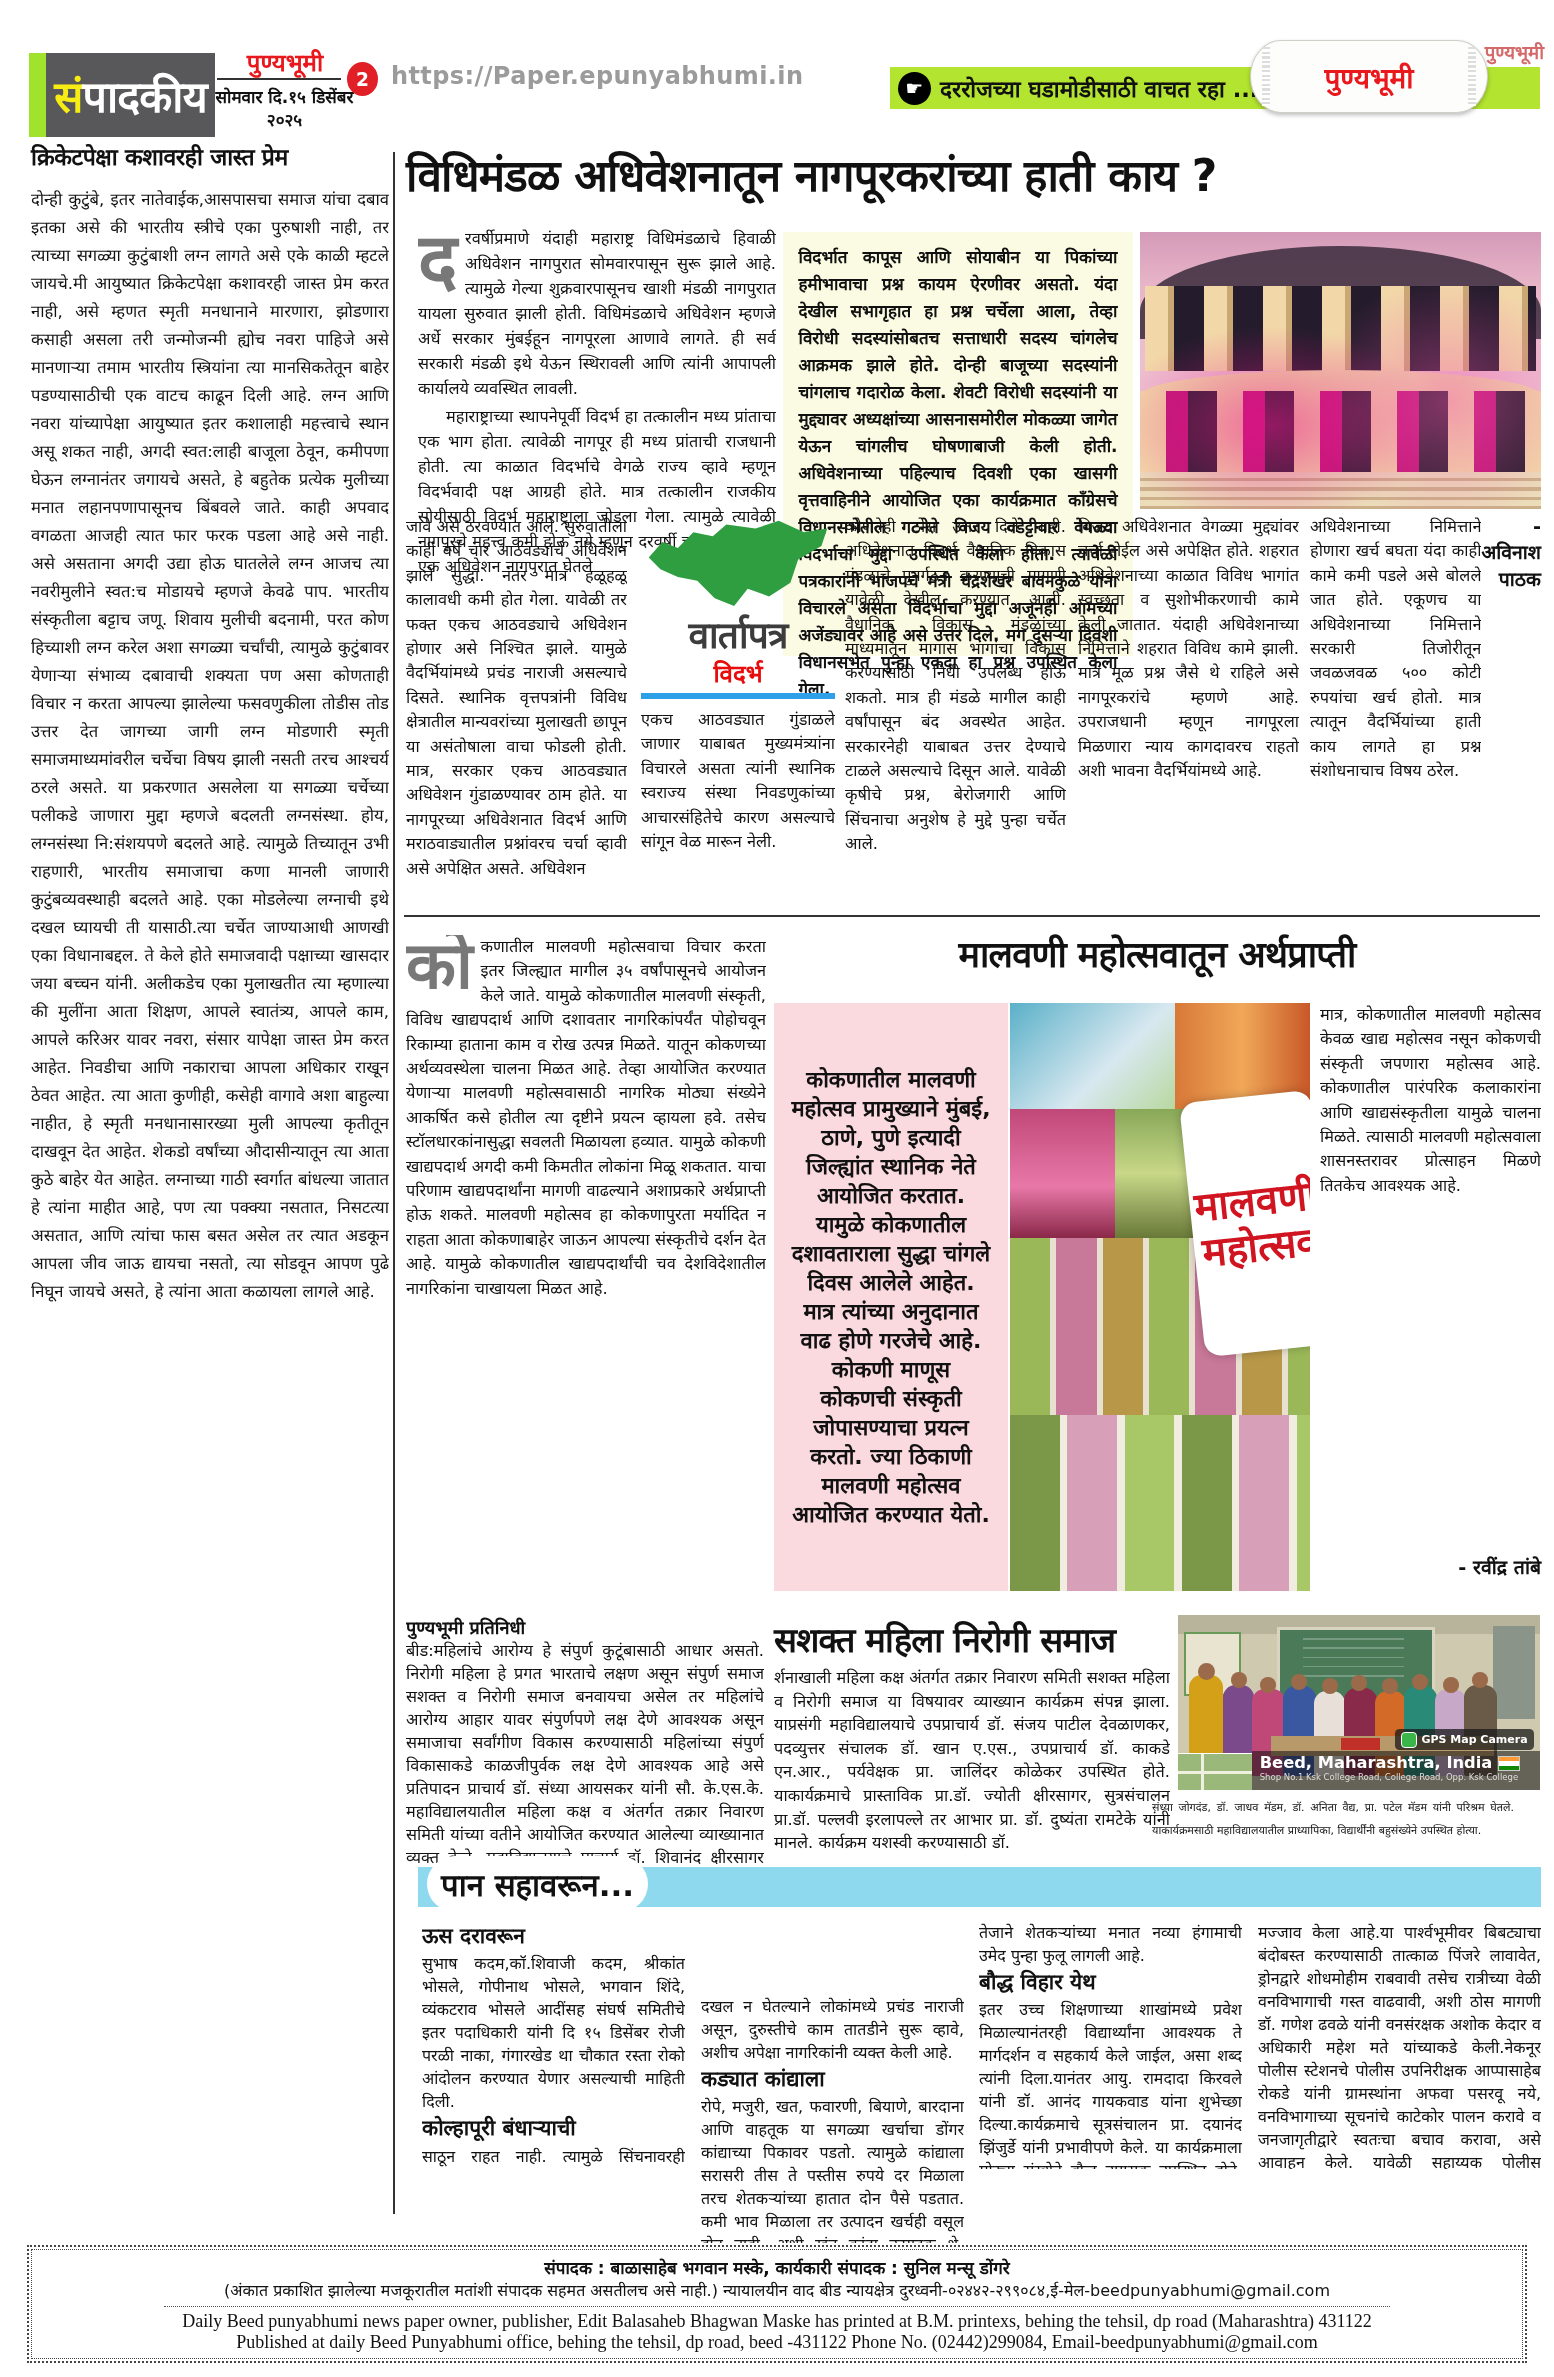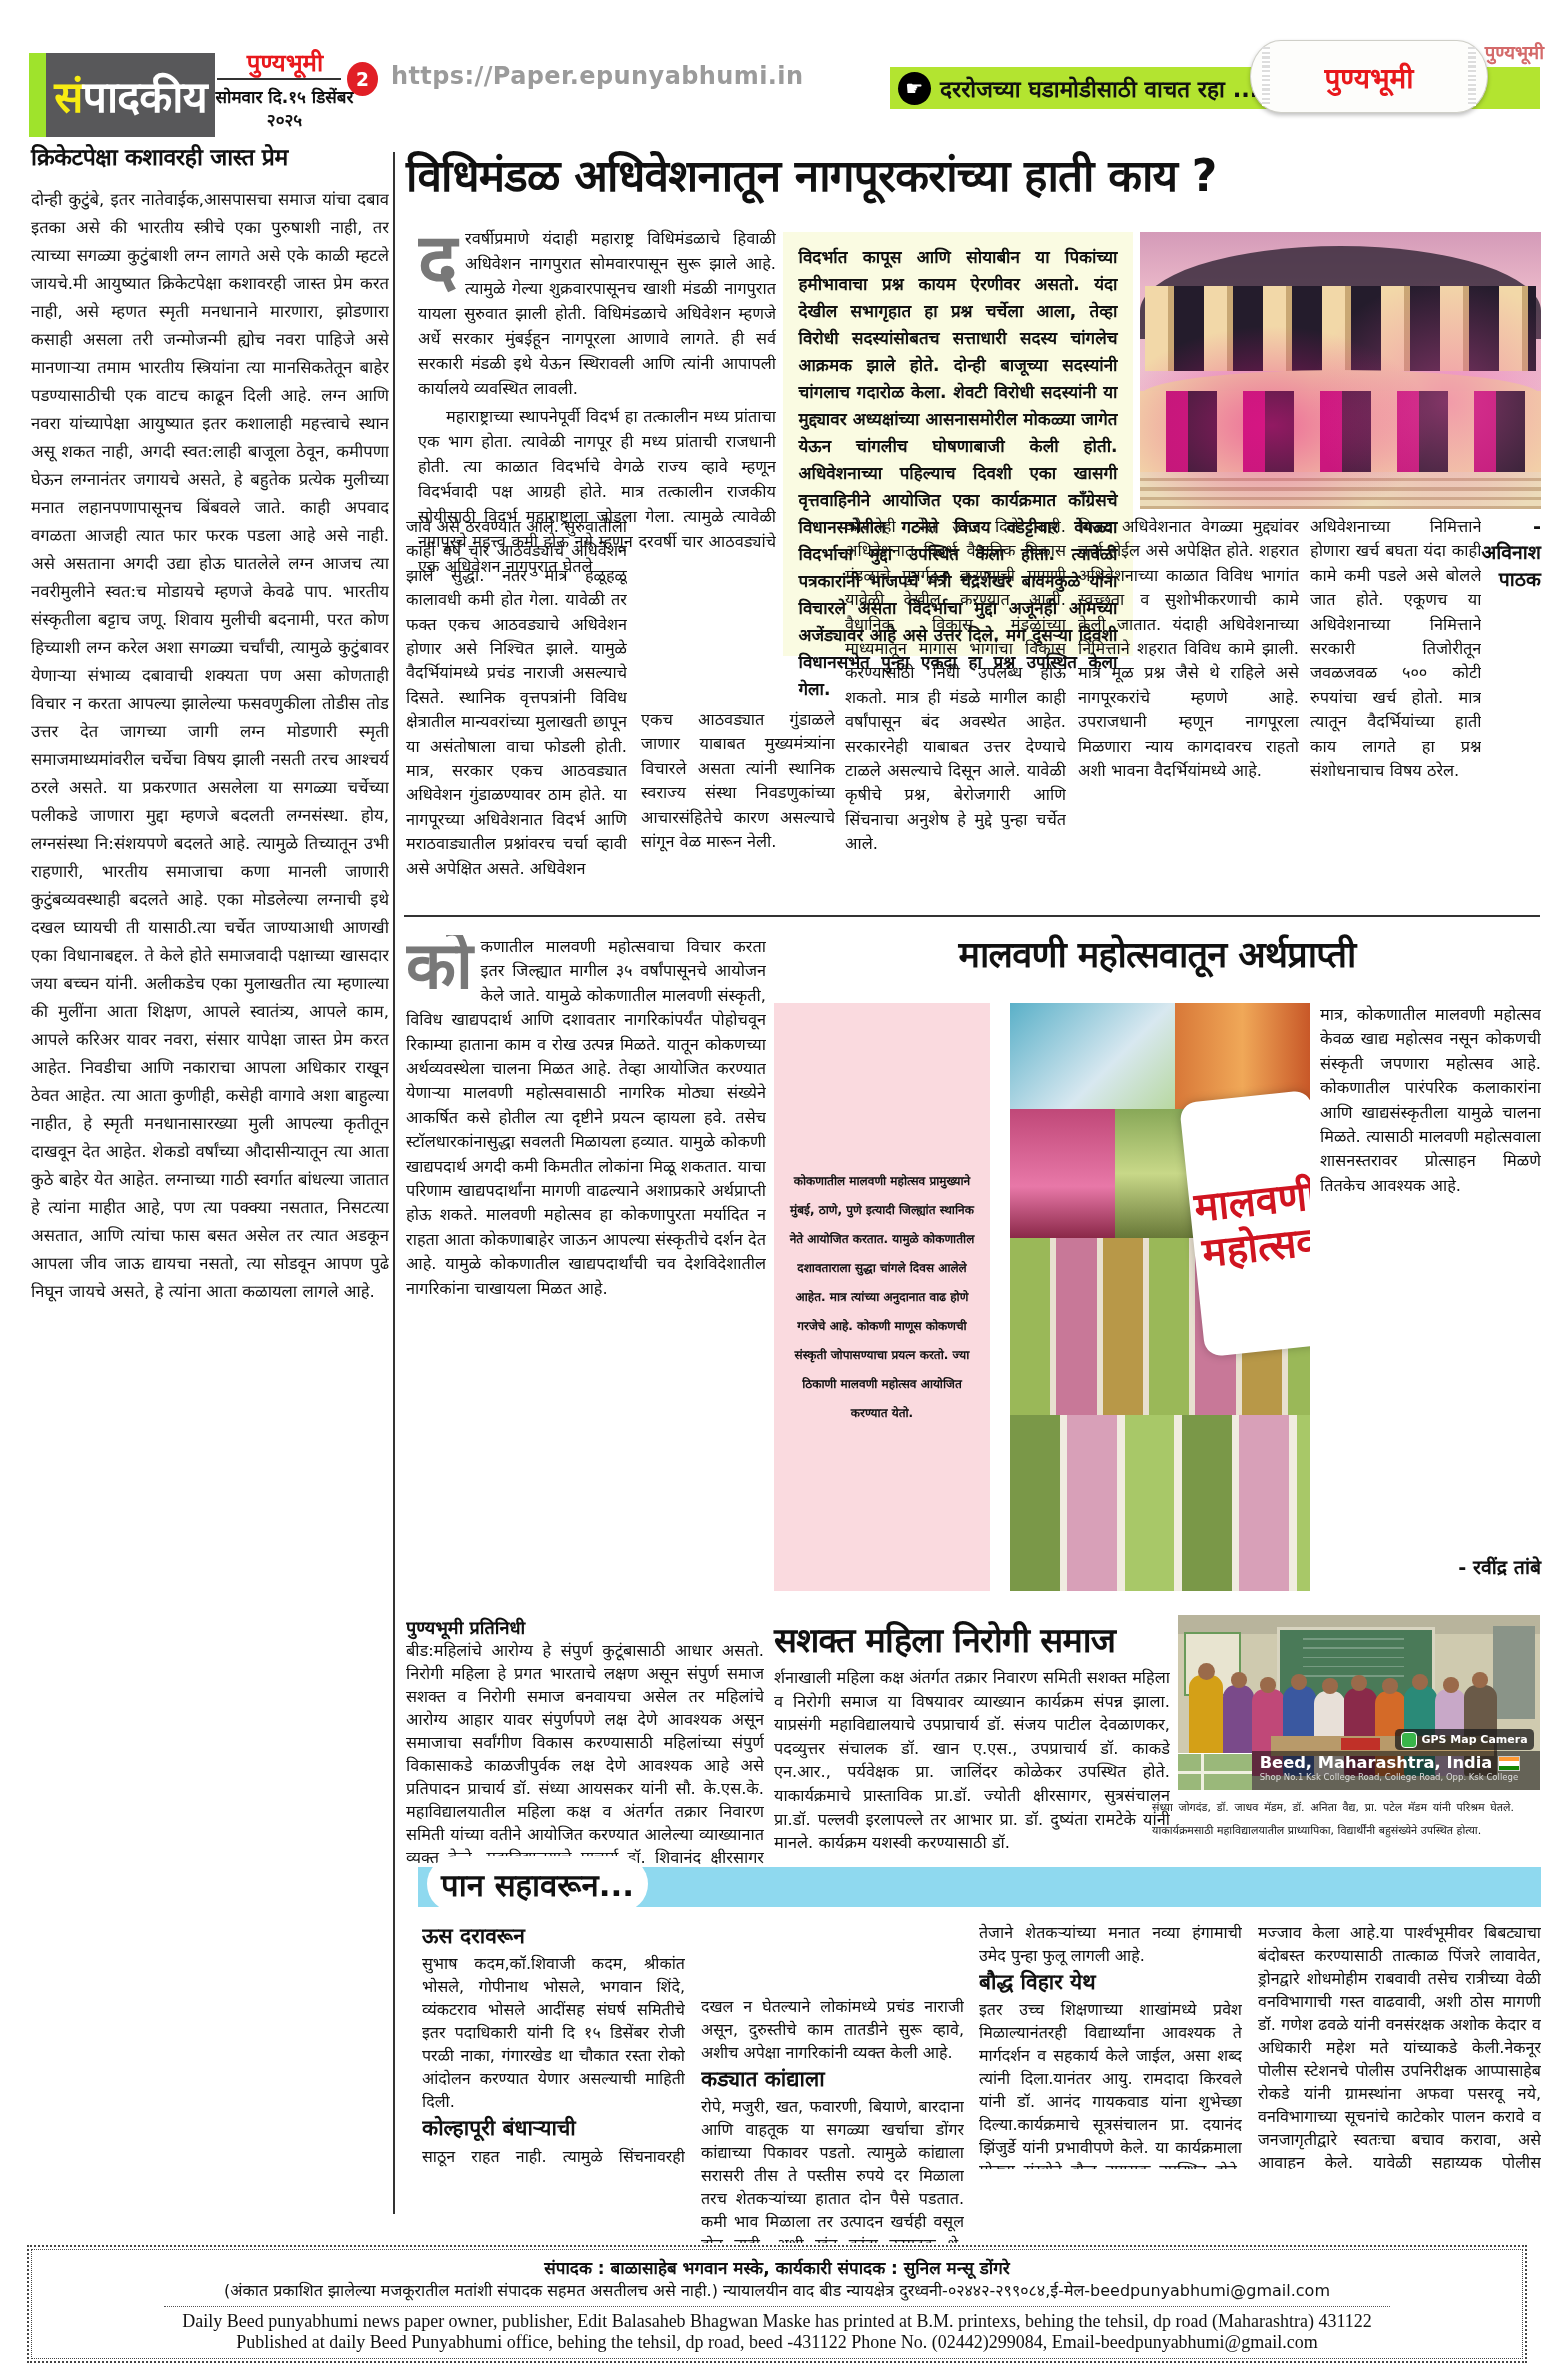--- a/index.html
+++ b/index.html
@@ -34,22 +34,22 @@
   .vrule{background:#333;width:1.5px;}
   .hrule{background:#333;height:1.5px;}
   .hl-left{font-size:23px;font-weight:bold;letter-spacing:-0.4px;line-height:1.15;}
   .hl-main{font-size:44px;font-weight:bold;letter-spacing:-0.8px;line-height:1.1;text-align:left;}
   .hl-mid{font-size:36px;font-weight:bold;letter-spacing:-0.8px;line-height:1.1;text-align:center;}
   .hl-small{font-size:34px;font-weight:bold;letter-spacing:-0.8px;white-space:nowrap;}
   .body-t{font-size:16.3px;line-height:26px;}
   .body-s{font-size:16px;line-height:23px;}
   .dropcap{float:left;font-size:74px;line-height:0.78;font-weight:bold;color:#787878;margin:6.2px 7.7px 0 0;}
   .hl-box{background:#fafbe2;font-weight:bold;font-size:17px;line-height:27px;text-align:justify;padding:12.4px 15.5px;}
-  .quote-box{background:#fadadf;display:flex;align-items:center;justify-content:center;padding:14px 8px;
-             font-weight:bold;font-size:12px;line-height:29px;text-align:center;}
+  .quote-box{background:#fadadf;display:flex;align-items:center;justify-content:center;padding:14px 17px;
+             font-weight:bold;font-size:22px;line-height:29px;text-align:center;}
   .byline{font-weight:bold;font-size:19.4px;text-align:right;}
   .map-title{font-size:37px;font-weight:bold;color:#3c3c3c;text-align:center;letter-spacing:-0.8px;line-height:1.05;}
   .map-sub{font-size:24px;font-weight:bold;color:#e80c0c;text-align:center;}
   .map-bar{height:5.4px;background:#2da0e8;}
   .subhead{font-size:21px;font-weight:bold;line-height:1.2;margin:3.1px 0 3.1px 0;}
   
   .photo{overflow:hidden;}
   .building{background:linear-gradient(180deg,#d49ab8 0%,#e9b6c8 20%,#f3d2da 100%);}
   .b-curve{left:0;right:0;top:14px;height:93px;border-radius:50% 50% 0 0/70% 70% 0 0;background:#3a2a3c;opacity:0.85;}
   .b-cols1{left:4.6px;right:4.6px;top:54px;height:85px;
@@ -134,20 +134,28 @@
     <div class="abs b-cols1"></div>
     <div class="abs b-band"></div>
     <div class="abs b-cols2"></div>
     <div class="abs b-steps"></div>
     <div class="abs b-glow1"></div>
     <div class="abs b-glow2"></div>
   </div>
 
   <div class="abs jt body-t" style="left:406px;top:515px;width:221px;height:387px;line-height:24.4px;">जावे असे ठरवण्यात आले. सुरुवातीला काही वर्षे चार आठवड्यांचे अधिवेशन झाले सुद्धा. नंतर मात्र हळूहळू कालावधी कमी होत गेला. यावेळी तर फक्त एकच आठवड्याचे अधिवेशन होणार असे निश्चित झाले. यामुळे वैदर्भियांमध्ये प्रचंड नाराजी असल्याचे दिसते. स्थानिक वृत्तपत्रांनी विविध क्षेत्रातील मान्यवरांच्या मुलाखती छापून या असंतोषाला वाचा फोडली होती. मात्र, सरकार एकच आठवड्यात अधिवेशन गुंडाळण्यावर ठाम होते. या नागपूरच्या अधिवेशनात विदर्भ आणि मराठवाड्यातील प्रश्नांवरच चर्चा व्हावी असे अपेक्षित असते. अधिवेशन</div>
 
+  <div class="abs" style="left:641px;top:507px;width:194px;height:194px;">
+    <svg width="194" height="107" viewBox="0 0 100 55">
+      <polygon fill="#2f9e41" points="4,26 11,18 19,21 27,13 37,15 44,9 59,11 71,7 84,13 96,11 93,20 81,27 77,39 66,46 55,42 48,51 38,47 29,38 19,36 10,32"></polygon>
+    </svg>
+    <div class="map-title">वार्तापत्र</div>
+    <div class="map-sub">विदर्भ</div>
+    <div class="map-bar" style="margin-top:4.6px;"></div>
+  </div>
   <div class="abs jt body-t" style="left:641px;top:708px;width:194px;height:194px;line-height:24.4px;">एकच आठवड्यात गुंडाळले जाणार याबाबत मुख्यमंत्र्यांना विचारले असता त्यांनी स्थानिक स्वराज्य संस्था निवडणुकांच्या आचारसंहितेचे कारण असल्याचे सांगून वेळ मारून नेली.</div>
 
   <div class="abs jt body-t" style="left:845px;top:515px;width:221px;height:387px;line-height:24.4px;">कोणतेही ठोस उत्तर दिले नाही. अधिवेशनात विदर्भ वैधानिक विकास मंडळाचे पुनर्गठन करण्याची मागणी यावेळी देखील करण्यात आली. वैधानिक विकास मंडळांच्या माध्यमातून मागास भागांचा विकास करण्यासाठी निधी उपलब्ध होऊ शकतो. मात्र ही मंडळे मागील काही वर्षांपासून बंद अवस्थेत आहेत. सरकारनेही याबाबत उत्तर देण्याचे टाळले असल्याचे दिसून आले. यावेळी कृषीचे प्रश्न, बेरोजगारी आणि सिंचनाचा अनुशेष हे मुद्दे पुन्हा चर्चेत आले.</div>
   <div class="abs jt body-t" style="left:1078px;top:515px;width:221px;height:387px;line-height:24.4px;">बिजट अधिवेशनात वेगळ्या मुद्द्यांवर चर्चा होईल असे अपेक्षित होते. शहरात अधिवेशनाच्या काळात विविध भागांत स्वच्छता व सुशोभीकरणाची कामे केली जातात. यंदाही अधिवेशनाच्या निमित्ताने शहरात विविध कामे झाली. मात्र मूळ प्रश्न जैसे थे राहिले असे नागपूरकरांचे म्हणणे आहे. उपराजधानी म्हणून नागपूरला मिळणारा न्याय कागदावरच राहतो अशी भावना वैदर्भियांमध्ये आहे.</div>
   <div class="abs" style="left:1310px;top:515px;width:231px;height:387px;display:flex;flex-direction:row;justify-content:space-between;">
     <div class="jt body-t" style="line-height:24.4px;">अधिवेशनाच्या निमित्ताने होणारा खर्च बघता यंदा काही कामे कमी पडले असे बोलले जात होते. एकूणच या अधिवेशनाच्या निमित्ताने सरकारी तिजोरीतून जवळजवळ ५०० कोटी रुपयांचा खर्च होतो. मात्र त्यातून वैदर्भियांच्या हाती काय लागते हा प्रश्न संशोधनाचाच विषय ठरेल.</div>
     <div class="byline">- अविनाश पाठक</div>
   </div>
 
   <div class="abs hl-mid" style="left:774px;top:935px;width:766px;">मालवणी महोत्सवातून अर्थप्राप्ती</div>

